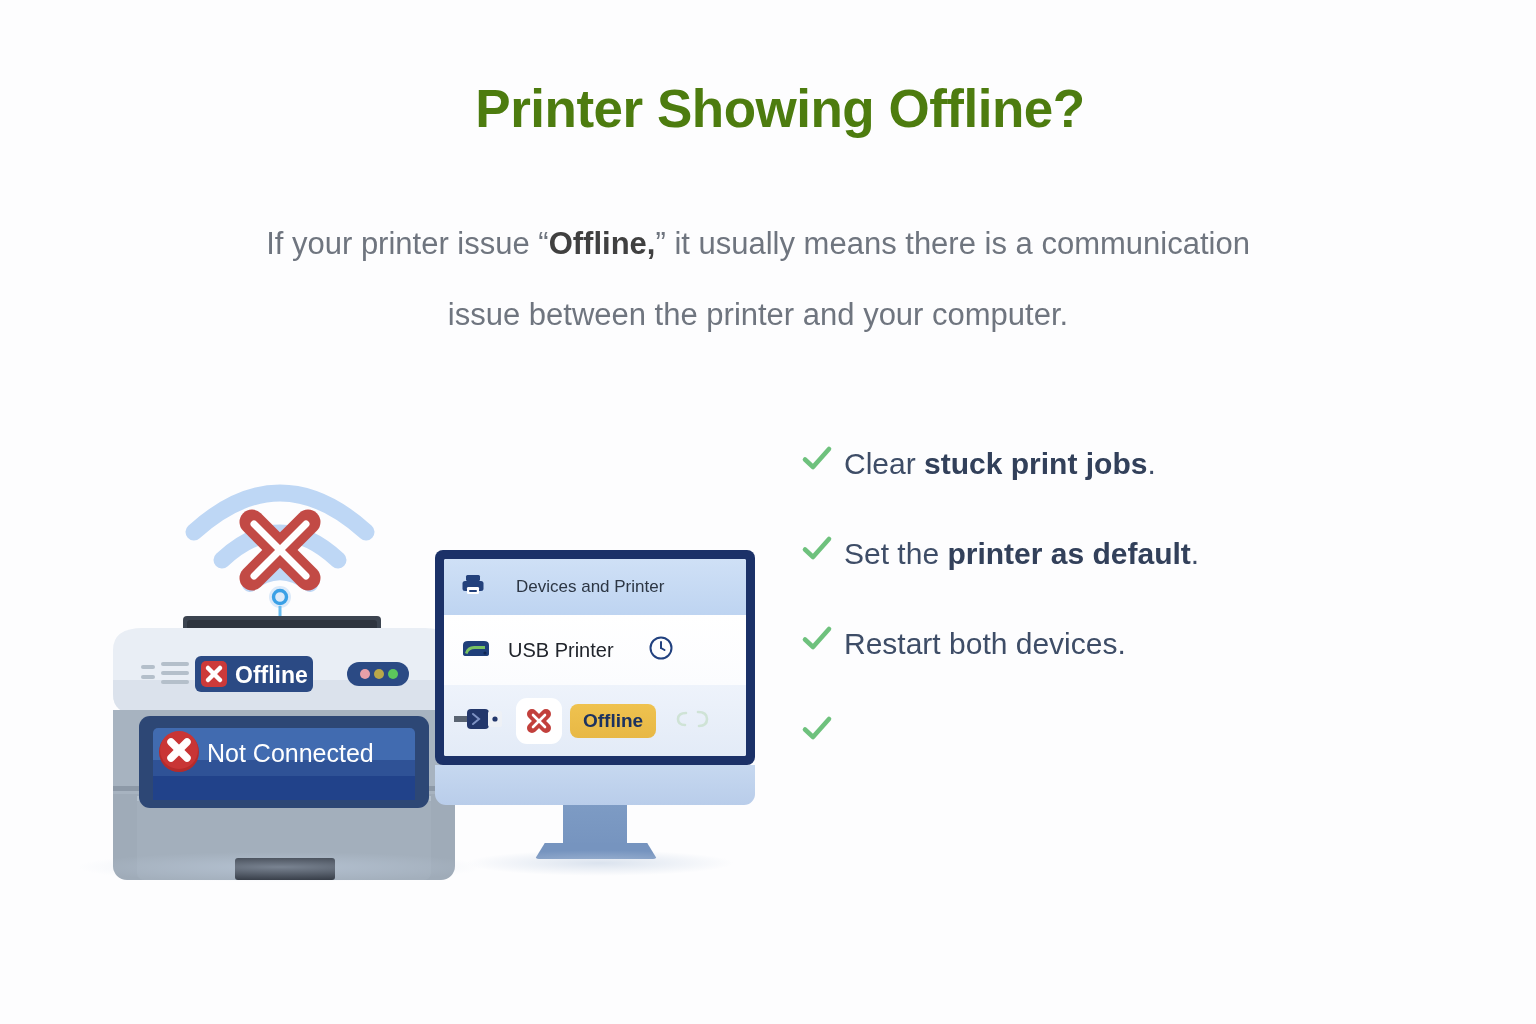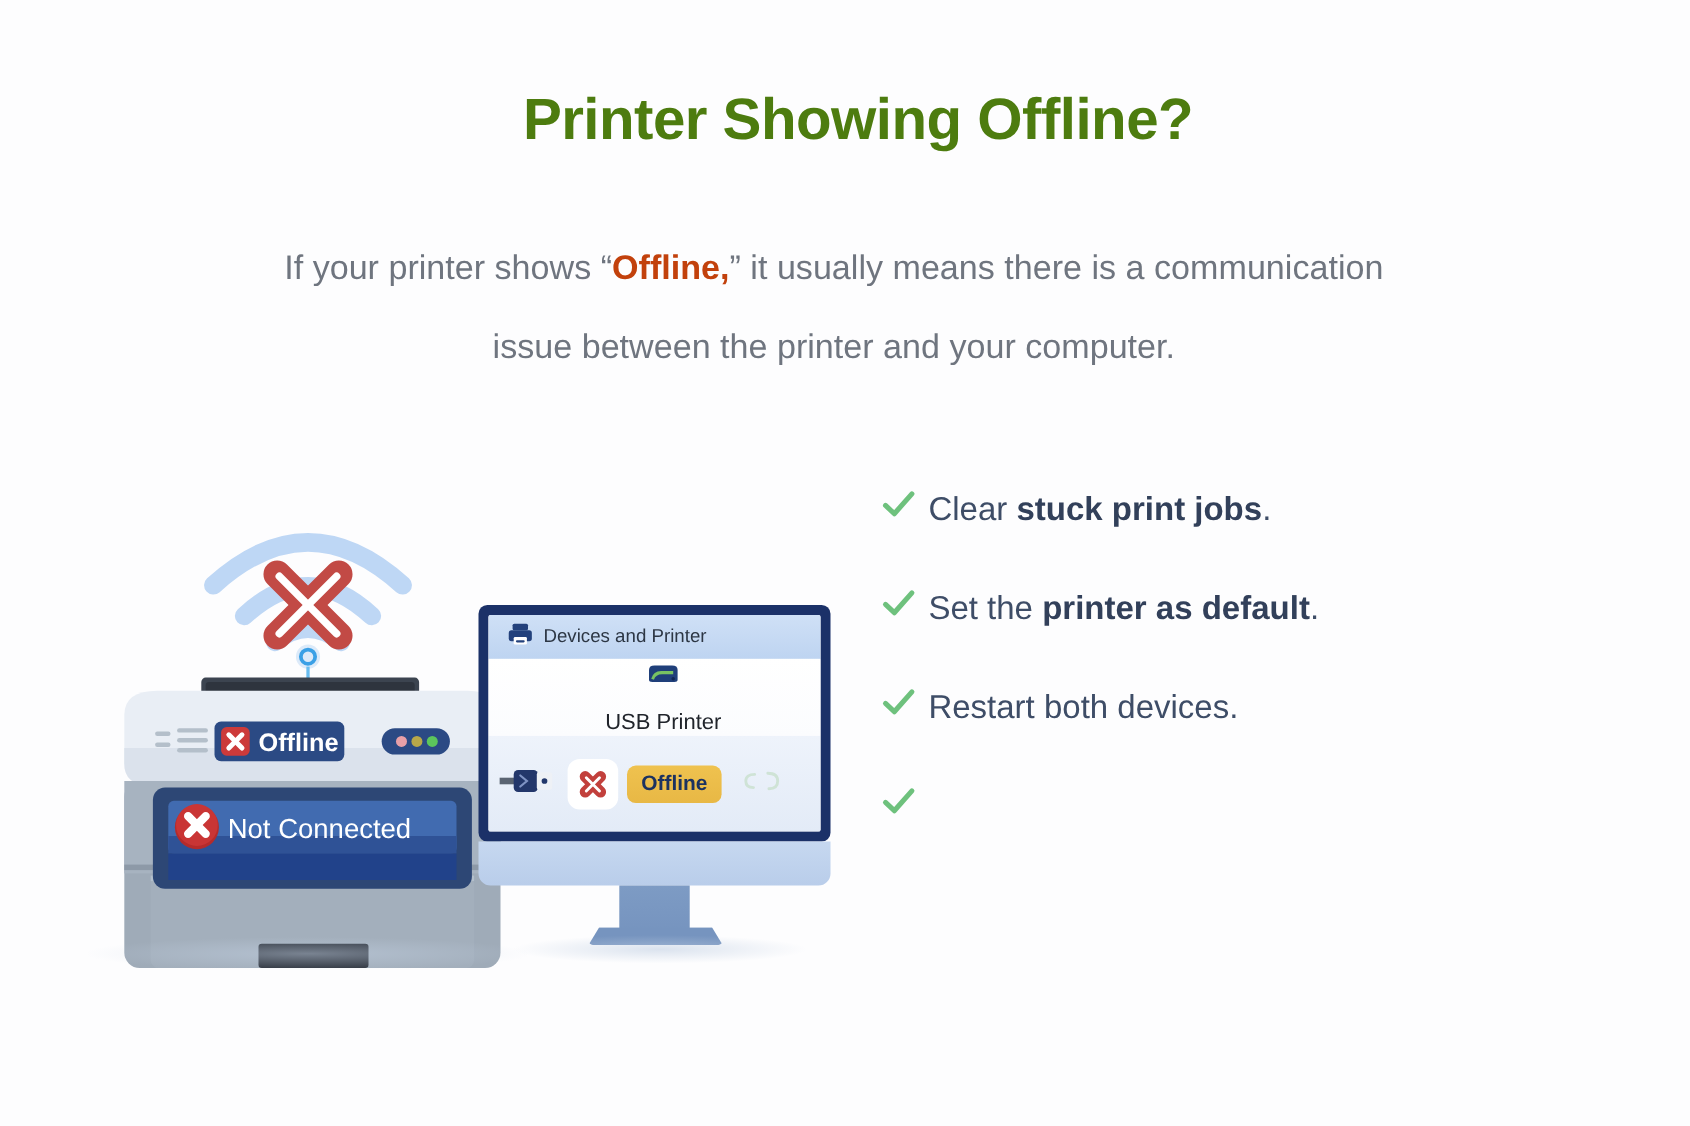--- a/index.html
+++ b/index.html
@@ -23,21 +23,21 @@
   }
   .subtitle {
     position:absolute;
     top:208px; left:228px; width:1060px;
     text-align:center;
     font-size:31px;
     line-height:71px;
     color:#6f757f;
     font-weight:400;
   }
-  .subtitle b { color:#c2410c; font-weight:700; }
+  .subtitle b { color:#404040; font-weight:700; }
 
   
   .checklist {
     position:absolute;
     left:800px; top:440px; width:640px;
   }
   .check-item {
     display:flex;
     align-items:flex-start;
     margin-bottom:42px;
@@ -77,36 +77,35 @@
     padding:9px;
   }
   .mon-inner {
     width:100%; height:100%;
     background:#ffffff;
     border-radius:2px;
     overflow:hidden;
     display:flex; flex-direction:column;
   }
   .row-head {
-    height:40px;
+    height:56px;
     background:linear-gradient(180deg,#cfe0f6 0%,#bed4f1 100%);
     display:flex; align-items:center;
     padding-left:16px;
-    gap:8px;
+    gap:30px;
   }
   .row-head .label {
     font-size:17px; color:#2c3644; font-weight:400;
   }
   .row-dev {
     height:70px;
     background:linear-gradient(180deg,#ffffff 0%,#fbfcfe 100%);
     display:flex; align-items:center;
     padding-left:16px;
     gap:16px;
-    flex-direction:column;
   }
   .row-dev .label { font-size:20px; color:#20242b; }
   .row-status {
     flex:1;
     background:linear-gradient(180deg,#eef3fb 0%,#e3ebf7 100%);
     display:flex; align-items:center;
     padding-left:10px;
     gap:8px;
     position:relative;
   }
@@ -153,21 +152,21 @@
     position:absolute; left:20px; top:432px;
     width:400px; height:30px;
     background:radial-gradient(ellipse at center, rgba(196,210,228,.5) 0%, rgba(196,210,228,0) 72%);
   }
 </style>
 </head>
 <body>
 
 <div class="title">Printer Showing Offline?</div>
 
-<div class="subtitle"><span>If your printer shows “</span><b>Offline,</b><span>” it usually means there is a communication issue between the printer and your computer.</span></div>
+<div class="subtitle"><span>If your printer issue “</span><b>Offline,</b><span>” it usually means there is a communication issue between the printer and your computer.</span></div>
 
 <div class="checklist">
 
 
   <div class="check-item">
     <span class="check-icon">
       <svg width="34" height="34" viewBox="0 0 34 34">
           <path d="M5 17.5 L13 25 L29 7" fill="none" stroke="#6ec17d" stroke-width="4.6" stroke-linecap="round" stroke-linejoin="round"></path>
         </svg>
     </span>

